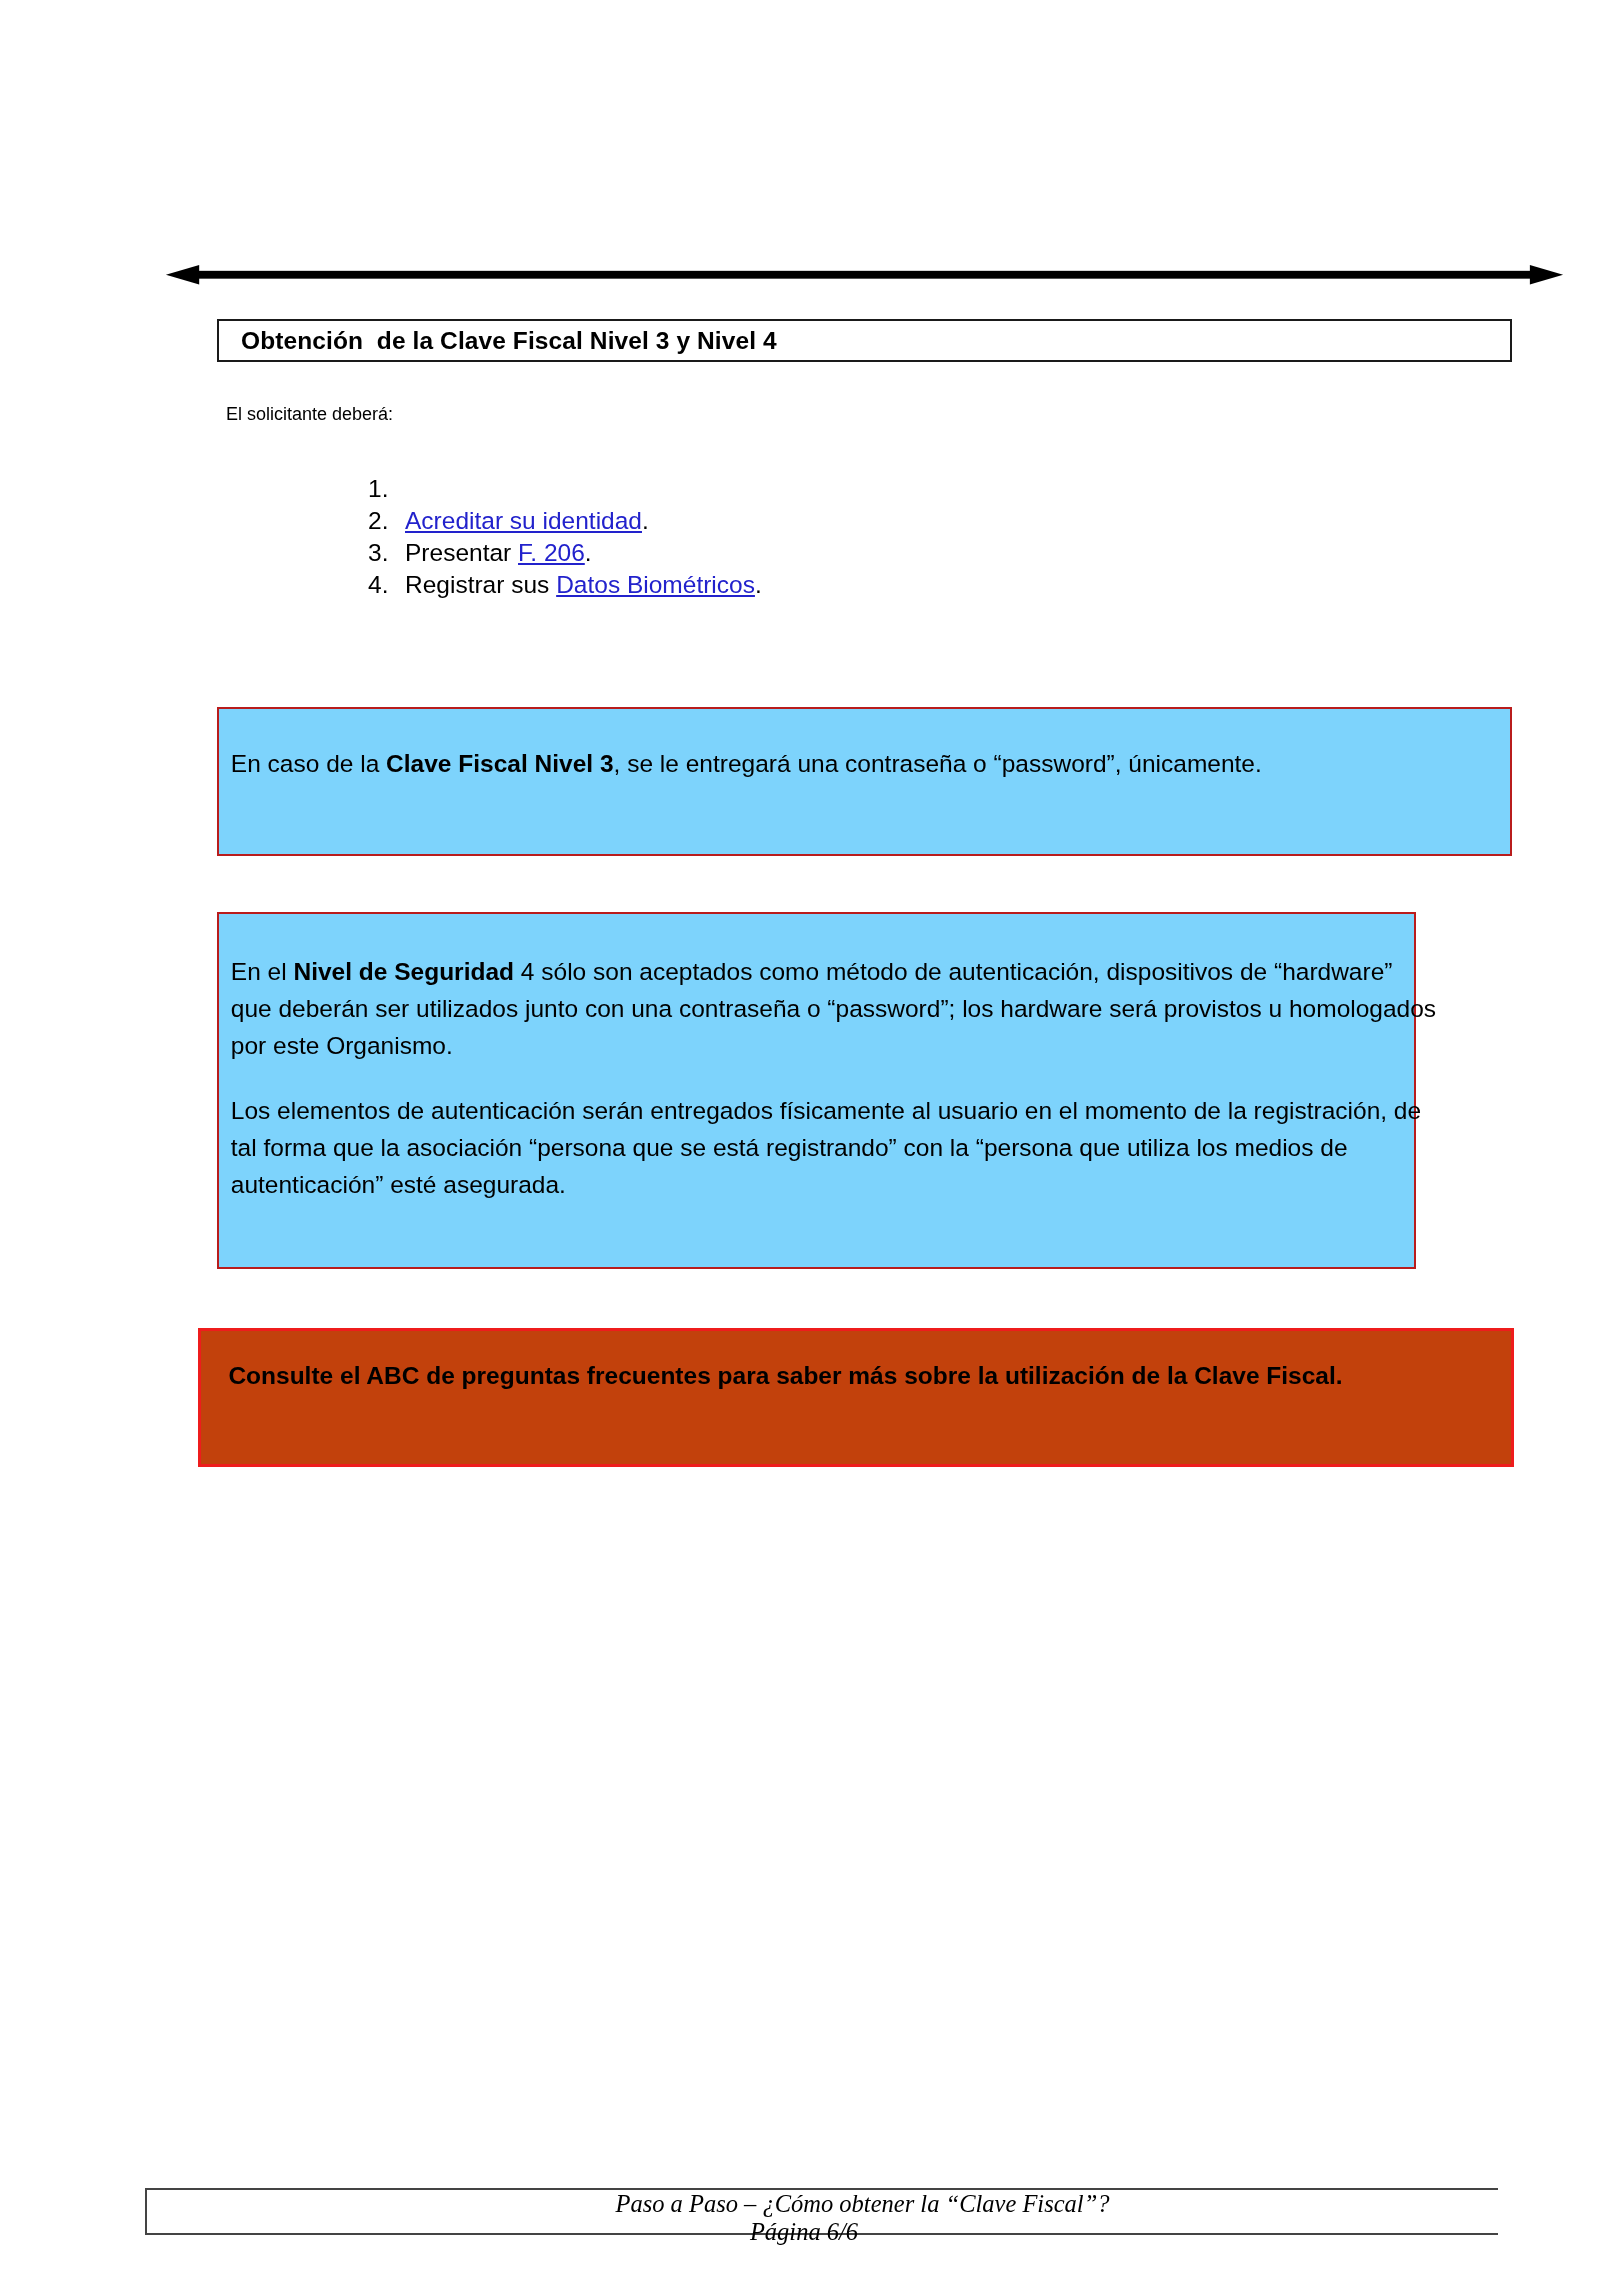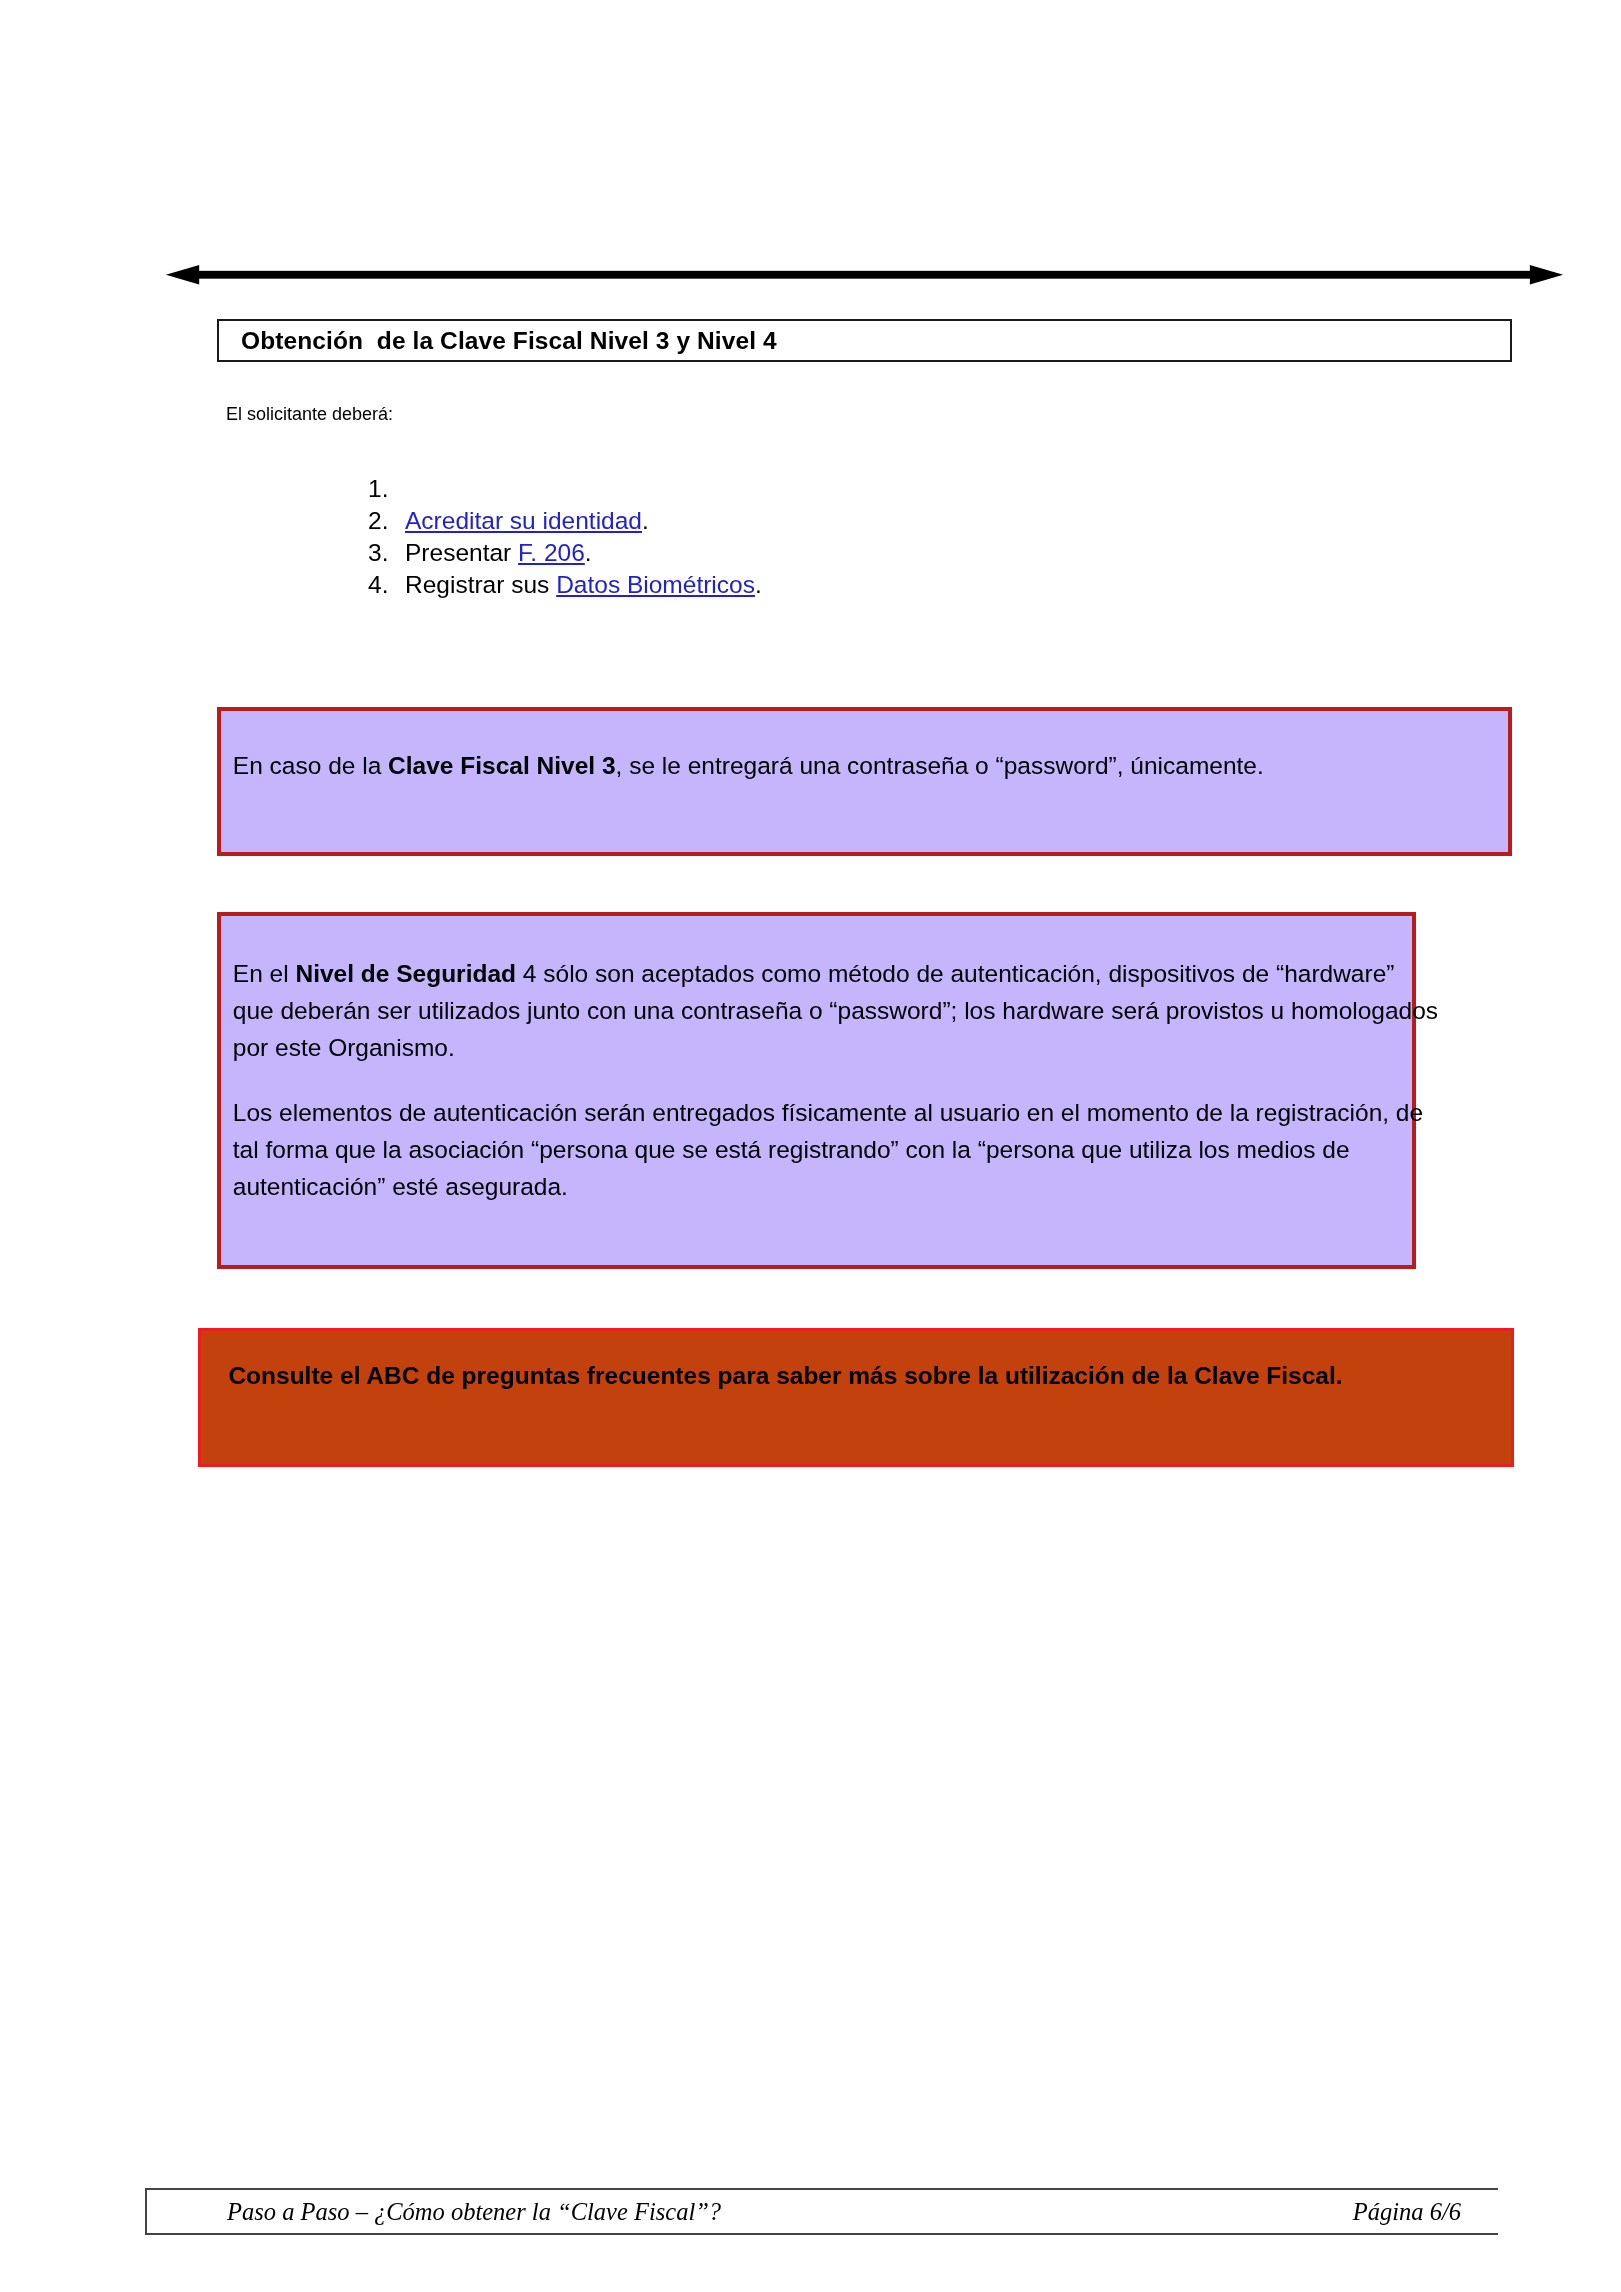--- a/index.html
+++ b/index.html
@@ -77,23 +77,23 @@
   .step-text { white-space: pre; }
   .bold { font-weight: bold; }
   .link {
     color: #2222cc;
     text-decoration: underline;
   }
 
   
   .note-box {
     position: absolute;
-    border: 4px solid #b91c1c;
-    box-sizing: border-box;
-    background: #c4b5fd;
+    border: 2px solid #b91c1c;
+    box-sizing: border-box;
+    background: #7dd3fc;
   }
   .note-box.box-1 {
     left: 217px;
     top: 707px;
     width: 1295px;
     height: 149px;
   }
   .note-box.box-2 {
     left: 217px;
     top: 912px;
@@ -158,20 +158,21 @@
     border-top: 2.9px solid #444444;
     border-bottom: 2.9px solid #444444;
     border-left: 2px solid #444444;
     box-sizing: border-box;
     display: flex;
     align-items: center;
     justify-content: space-between;
     font-family: "Liberation Serif", serif;
     font-style: italic;
     font-size: 24.5px;
+    flex-direction: column;
   }
   .footer .f-left { padding-left: 80px; white-space: pre; }
   .footer .f-right { padding-right: 37px; white-space: pre; }
 </style>
 </head>
 <body>
 
 <div class="arrow-rule">
   <svg width="1399" height="23.5" viewBox="0 0 1427 24" xmlns="http://www.w3.org/2000/svg">
     <rect x="30" y="8" width="1367" height="8" fill="#000000"></rect>

